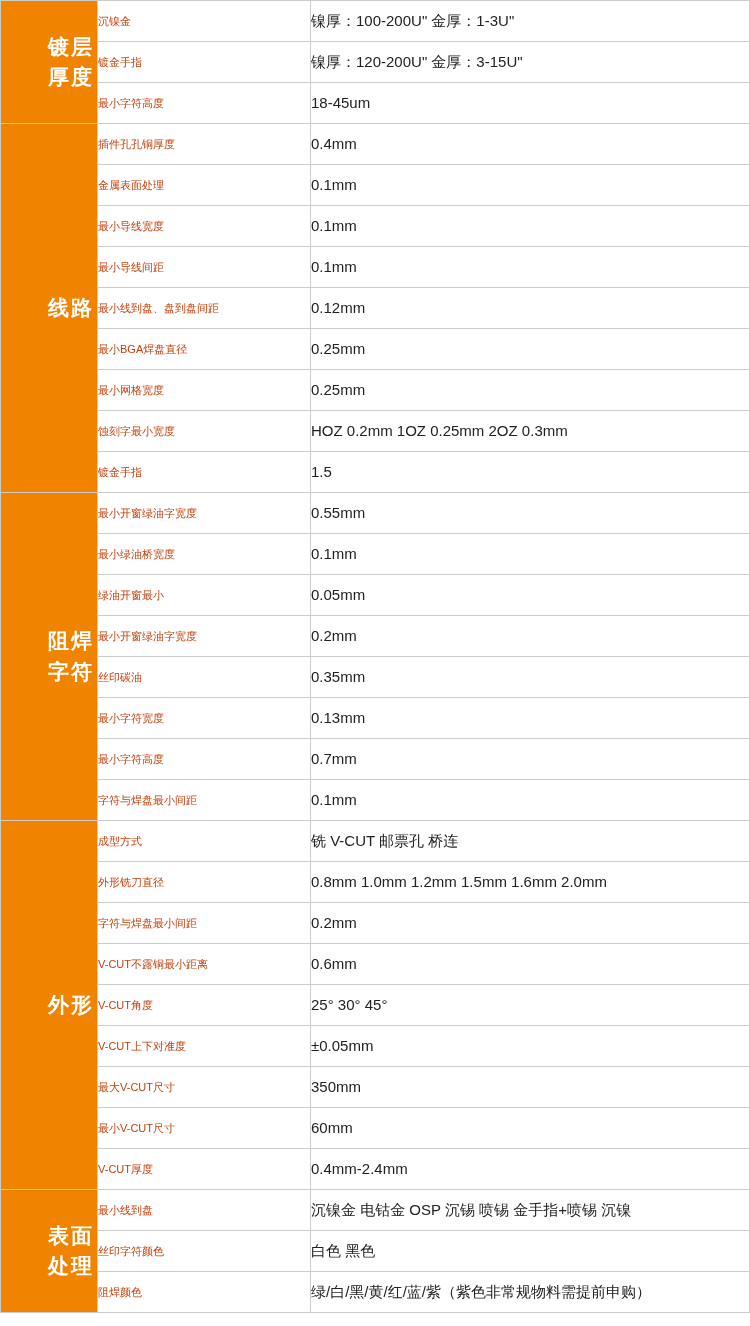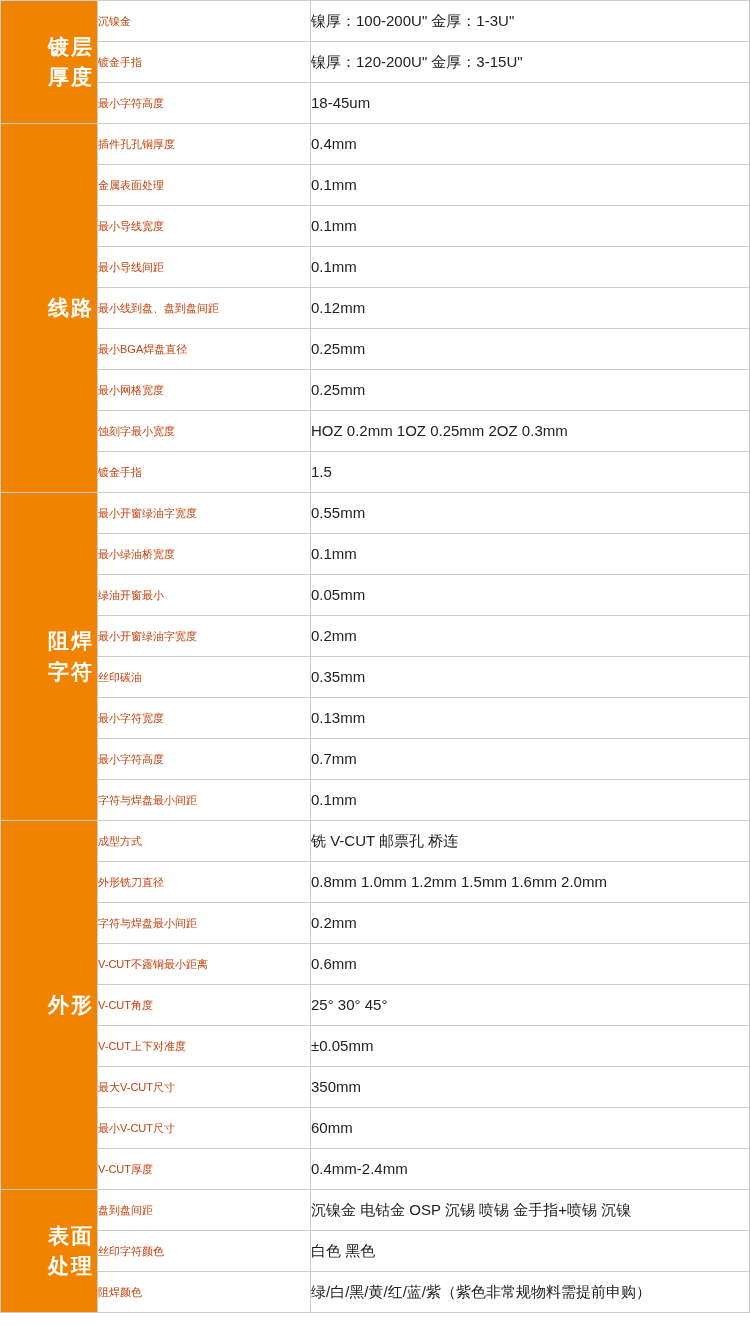--- a/index.html
+++ b/index.html
@@ -193,21 +193,21 @@
       </tr>
       <tr class="row">
         <td class="item">V-CUT厚度</td>
         <td class="val">0.4mm-2.4mm</td>
       </tr>
       <tr class="row">
         <td class="cat" rowspan="3">
           <span class="cat-inner">表面
 处理</span>
         </td>
-        <td class="item">盘到盘间距</td>
+        <td class="item">最小线到盘</td>
         <td class="val">沉镍金  电钴金 OSP  沉锡  喷锡  金手指+喷锡  沉镍</td>
       </tr>
       <tr class="row">
         <td class="item">丝印字符颜色</td>
         <td class="val">白色  黑色</td>
       </tr>
       <tr class="row">
         <td class="item">阻焊颜色</td>
         <td class="val">绿/白/黑/黄/红/蓝/紫（紫色非常规物料需提前申购）</td>
       </tr>

